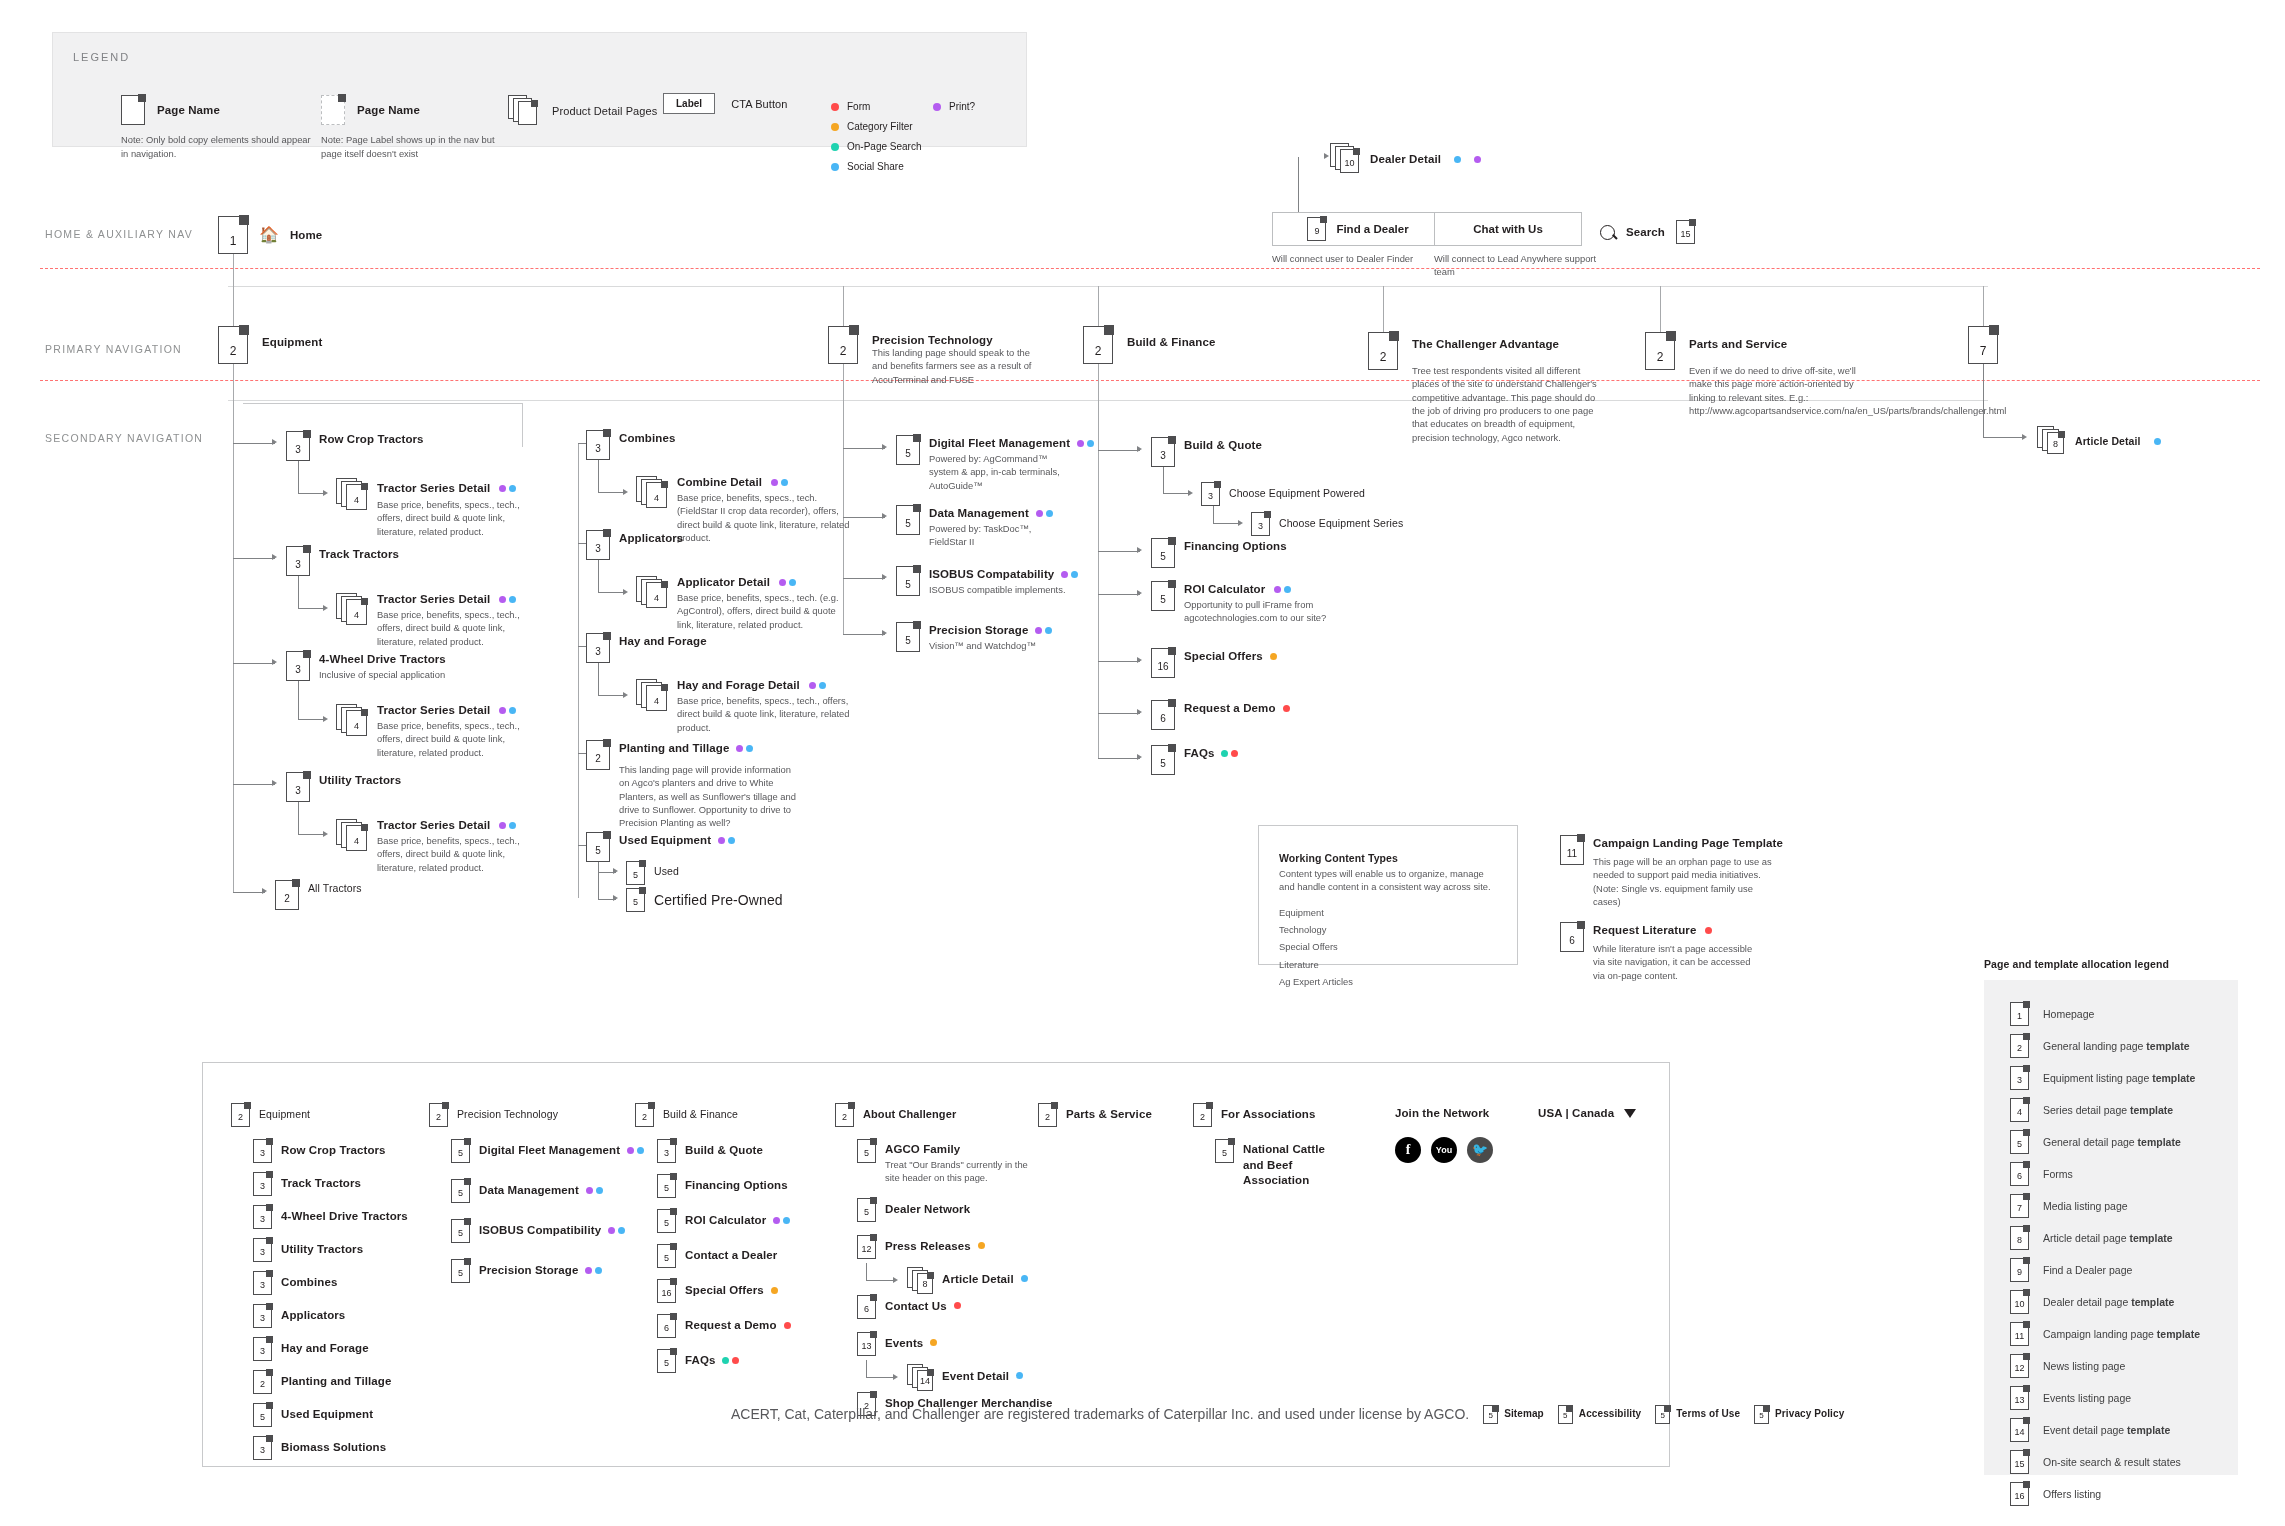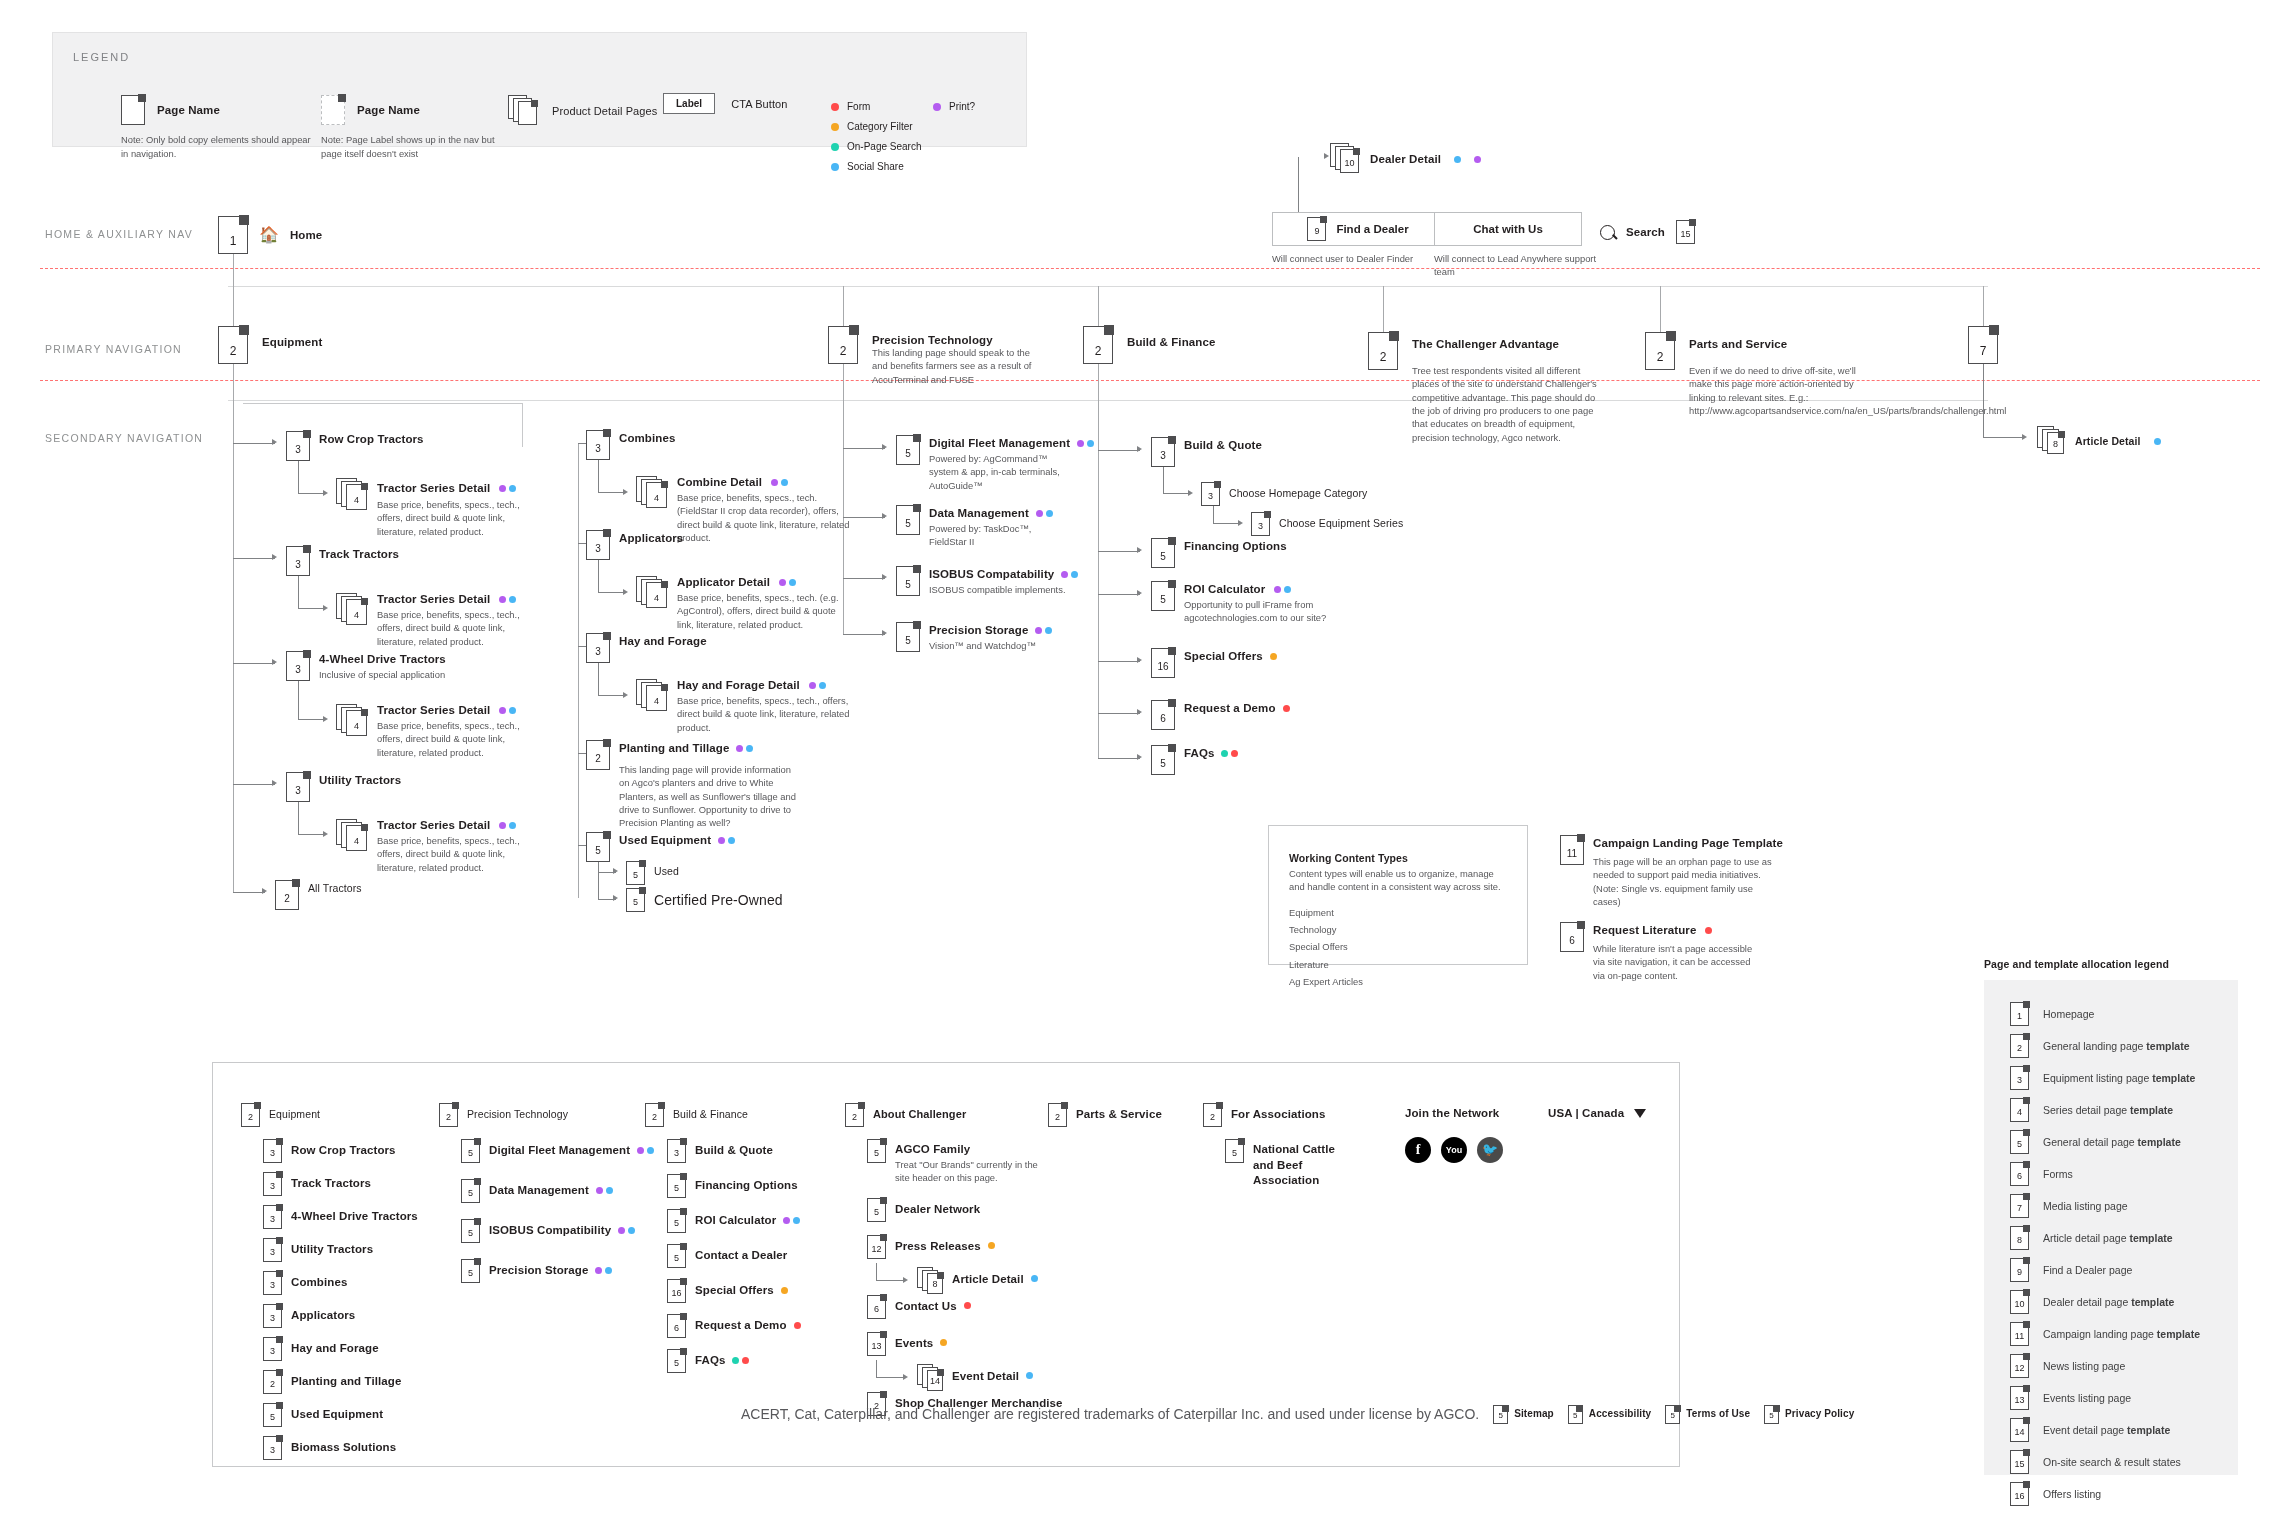--- a/index.html
+++ b/index.html
@@ -130,21 +130,21 @@
   .legend-note { font-size: 9.4px; line-height: 1.45; color: #58585b; width: 190px; }
   .cta-box {
     border: 1.4px solid #6d6e71; background:#fff;
     padding: 4px 12px; font-size: 10px; font-weight: bold; color:#231f20;
   }
   .legend-col { display: flex; flex-direction: column; gap: 9px; }
   .legend-key { display: flex; align-items: center; font-size: 10px; color:#231f20; }
   .legend-key .dot { margin-left: 0; margin-right: 8px; width: 8px; height: 8px; }
 
   
-  .boxed { position: absolute; border: 1px solid #c8c9cb; background: #fff; margin-left: 10px; }
+  .boxed { position: absolute; border: 1px solid #c8c9cb; background: #fff; }
 
   
   .ctabtn {
     position: absolute; border: 1.3px solid #bcbec0; background:#fff;
     display:flex; align-items:center; justify-content:center; gap:10px;
   }
   .ctabtn .lbl { font-size: 11.5px; font-weight: bold; }
 
   
   .soc {
@@ -704,21 +704,21 @@
         <div class="ttl">Build &amp; Quote</div>
       </div>
   </div>
   <div class="elbow" style="left:1163px; top:467px; width:28px; height:27px;"></div>
   <div class="arrow" style="left:1188px; top:490px;"></div>
   <div class="abs node" style="left:1201px; top:482px;">
     <span class="pg s">
       <span class="num">3</span>
     </span>
     <div class="body" style="padding-top:5px;">
-        <div class="ttl reg" style="font-size:10.5px;">Choose Homepage Category</div>
+        <div class="ttl reg" style="font-size:10.5px;">Choose Equipment Powered</div>
       </div>
   </div>
   <div class="elbow" style="left:1213px; top:506px; width:28px; height:18px;"></div>
   <div class="arrow" style="left:1238px; top:520px;"></div>
   <div class="abs node" style="left:1251px; top:512px;">
     <span class="pg s">
       <span class="num">3</span>
     </span>
     <div class="body" style="padding-top:5px;">
         <div class="ttl reg" style="font-size:10.5px;">Choose Equipment Series</div>

